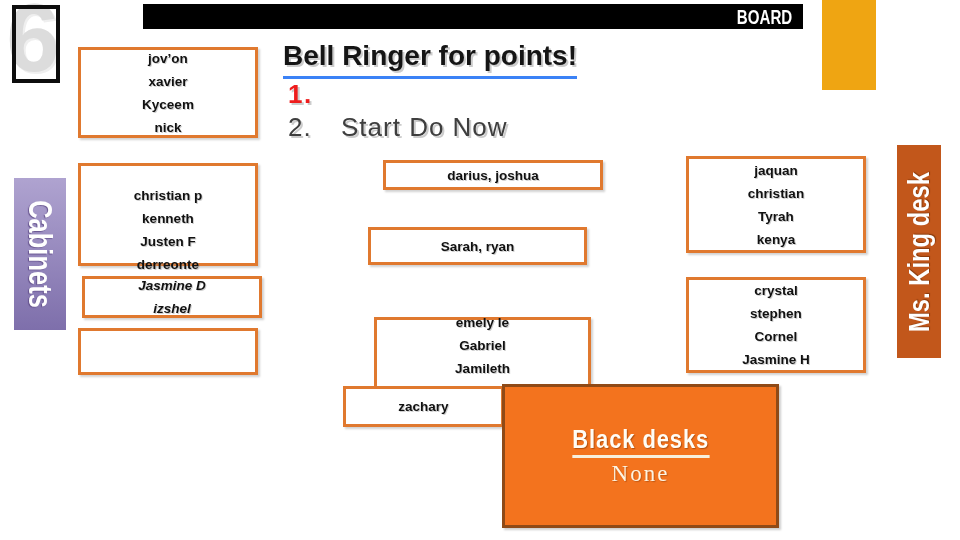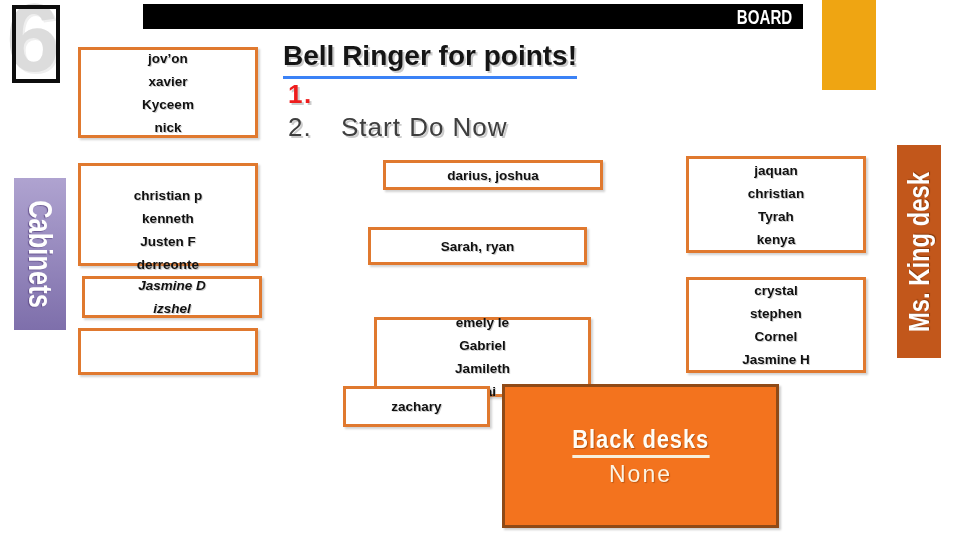--- a/index.html
+++ b/index.html
@@ -84,39 +84,40 @@
     text-shadow:1px 1px 0 rgba(150,150,150,0.45);
   }
   .seat.align-top{align-items:flex-start;padding-top:18px;}
   .seat-jovon    {left:78px; top:47px; width:180px;height:91px;}
   .seat-christian{left:78px; top:163px;width:180px;height:103px;}
   .seat-jasmine  {left:82px; top:276px;width:180px;height:42px;font-style:italic;}
   .seat-empty    {left:78px; top:328px;width:180px;height:47px;}
   .seat-darius   {left:369px;top:160px;width:220px;height:30px;margin-left:14px;}
   .seat-sarah    {left:368px;top:227px;width:219px;height:38px;}
   .seat-emely    {left:374px;top:295px;width:217px;height:80px;margin-top:22px;}
-  .seat-zachary  {left:343px;top:386px;width:147px;height:41px;text-align:right;}
+  .seat-zachary  {left:343px;top:386px;width:161px;height:41px;text-align:right;}
   .seat-jaquan   {left:686px;top:156px;width:180px;height:97px;}
   .seat-crystal  {left:686px;top:277px;width:180px;height:96px;}
   
   .black-desks{
     position:absolute;left:502px;top:384px;width:277px;height:144px;
     background:var(--black-desks-fill);border:3px solid var(--black-desks-border);
     box-sizing:border-box;display:flex;flex-direction:column;align-items:center;justify-content:center;
     box-shadow:2px 2px 2px rgba(0,0,0,0.2);
   }
   .black-desks .bd-title{
     color:#fffdf6;font-weight:bold;font-size:25px;letter-spacing:1px;
     display:inline-block;transform:scaleX(0.88);
     border-bottom:3px solid #f7efdd;padding-bottom:1px;white-space:nowrap;
     text-shadow:1px 1px 1px rgba(120,50,0,0.5);
   }
   .black-desks .bd-value{
     color:#fdf4e3;font-size:23px;letter-spacing:2px;margin-top:3px;
     text-shadow:1px 1px 1px rgba(120,50,0,0.4);
+    font-family:Liberation Serif, serif;
   }
 </style>
 </head>
 <body>
 
 <div class="slide">
 
   <div class="page-six">6</div>
   <div class="page-six-frame"></div>
 

